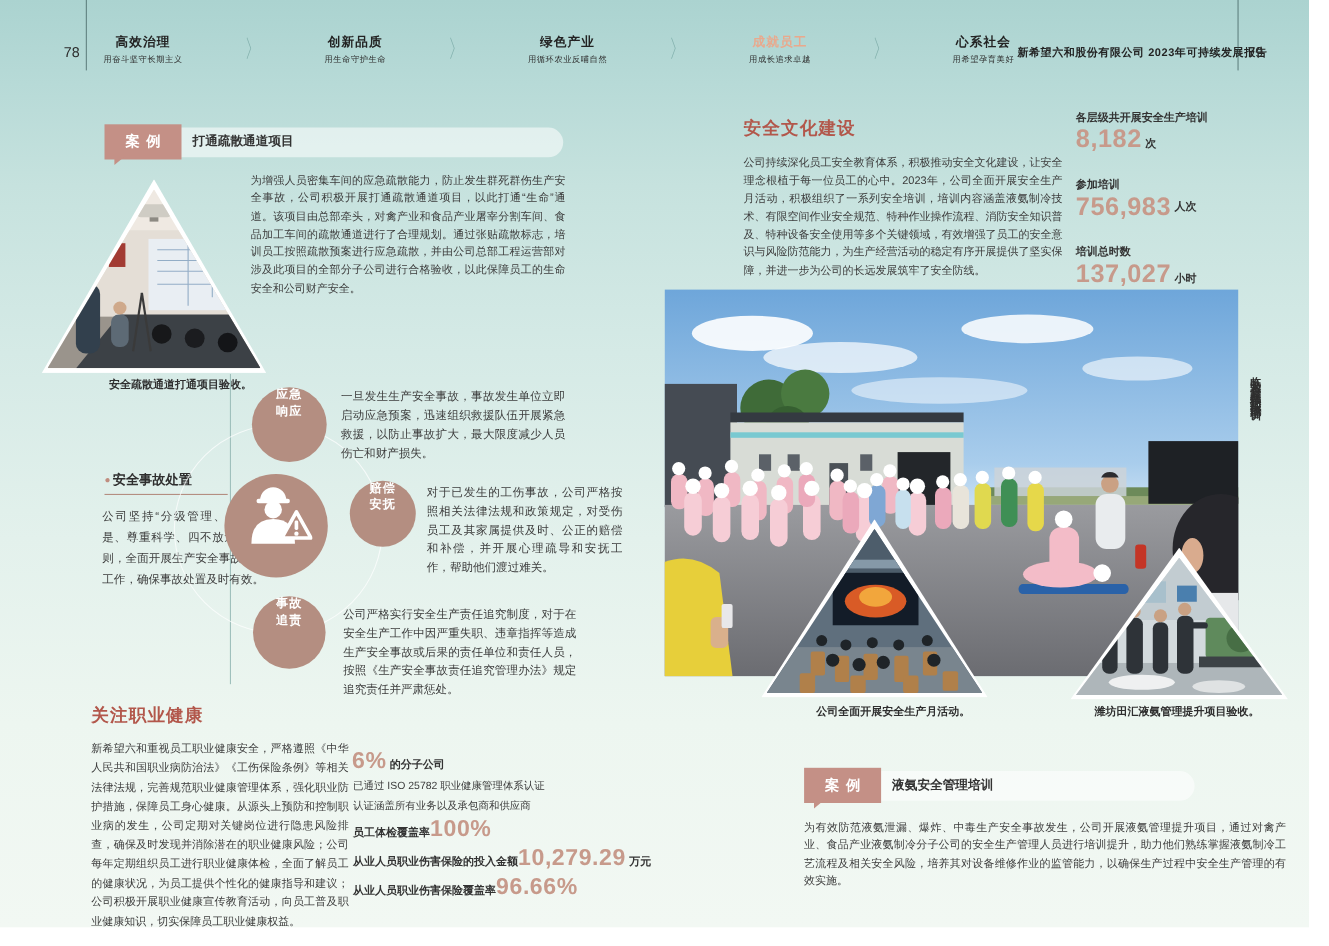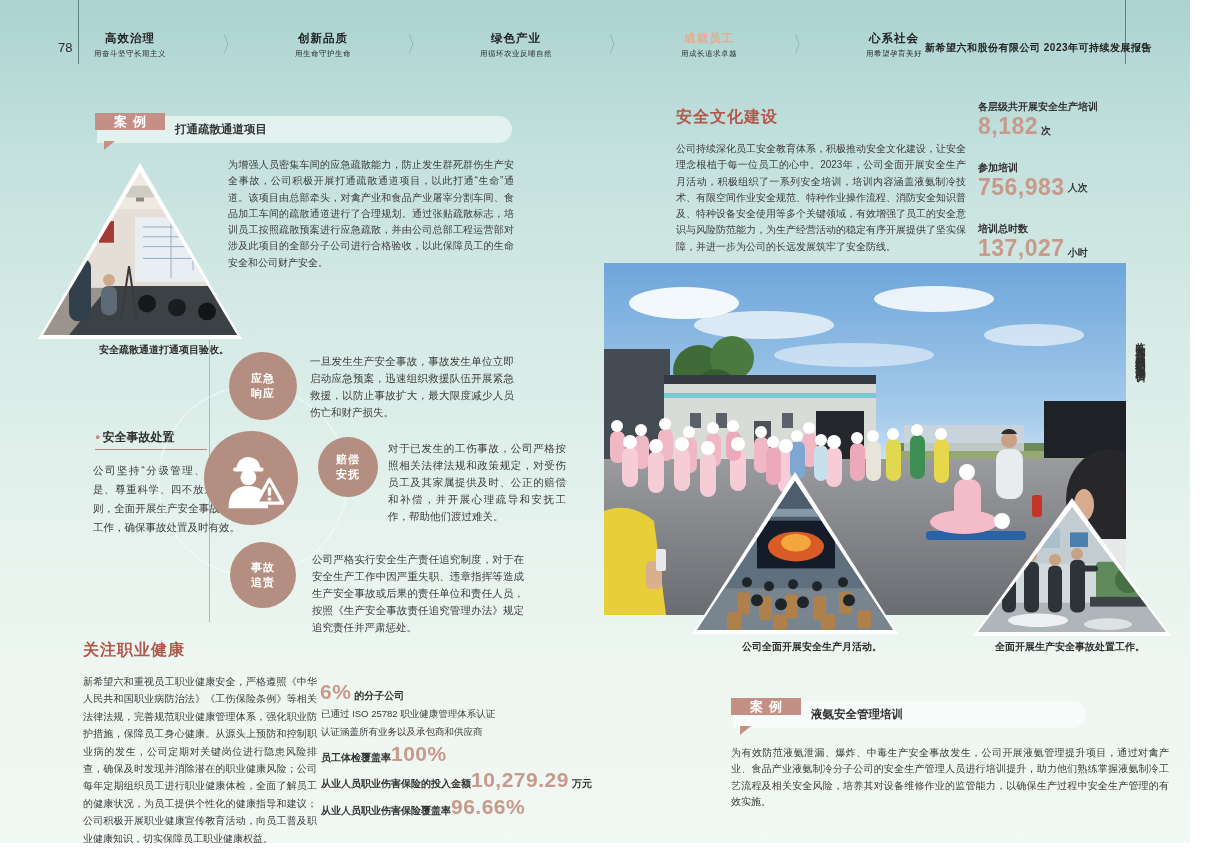--- a/index.html
+++ b/index.html
@@ -17,38 +17,38 @@
   .nav-item{text-align:center;}
   .nav-title{font-size:11.5px;font-weight:bold;color:#232323;letter-spacing:1px;}
   .nav-title.active{color:#e9a98d;}
   .nav-sub{font-size:7.5px;color:#2e2e2e;margin-top:3px;letter-spacing:.5px;}
   .chev{font-size:17px;color:#84b2ae;margin:2px 13px 0 13px;font-weight:100;transform:scaleY(1.3);}
   .report-title{font-size:10px;font-weight:bold;color:#232323;letter-spacing:.5px;}
 
   
   .case-bar{height:27px;background:rgba(255,255,255,.55);border-radius:0 14px 14px 0;}
   .case-bar .case-title{line-height:27px;padding-left:16px;font-size:11.5px;font-weight:bold;color:#333;}
-  .case-badge{height:17px;background:#c49086;color:#fff;font-size:13px;font-weight:bold;
+  .case-badge{height:32px;background:#c49086;color:#fff;font-size:13px;font-weight:bold;
               letter-spacing:6px;display:flex;align-items:center;justify-content:center;padding-left:6px;}
   .case-tail{width:0;height:0;border-left:11px solid #c49086;border-bottom:9px solid transparent;}
 
   .body-txt{font-size:10px;line-height:16.3px;text-align:justify;color:#3c3c3c;}
 
   
   .tri{position:absolute;}
   .tri-white{position:absolute;inset:0;background:#fff;
              clip-path:polygon(50% 0,0 100%,100% 100%);}
   .tri-img{position:absolute;left:5px;right:5px;top:9px;bottom:4px;overflow:hidden;
            clip-path:polygon(50% 0,0 100%,100% 100%);}
   .tri-img svg{display:block;width:100%;height:100%;}
 
   .caption{font-size:10px;font-weight:bold;color:#2f2f2f;}
 
   
-  .circle{border-radius:50%;background:#b48e81;display:flex;align-items:center;justify-content:center;}
+  .circle{border-radius:50%;background:#b48e81;display:flex;justify-content:center;}
   .circle-label{color:#fff;font-size:11px;font-weight:bold;white-space:pre-line;text-align:center;line-height:15px;letter-spacing:1px;}
   .ring{border:1px solid rgba(255,255,255,.7);border-radius:50%;}
 
   .sec-bullet{color:#c08d7f;font-size:9px;vertical-align:1px;margin-right:2px;}
   .sec-title{font-size:12px;font-weight:bold;color:#2f2f2f;}
   .sec-underline{height:1px;background:#b48e81;}
 
   .h-title{font-size:16px;font-weight:bold;color:#b2574b;letter-spacing:1px;}
 
   
@@ -413,21 +413,21 @@
               <circle cx="53" cy="50" r="6"></circle>
               <circle cx="77" cy="54" r="6"></circle>
               <circle cx="99" cy="48" r="6"></circle>
         </g>
         <rect x="104" y="60" width="16" height="6" rx="3" fill="#2e3338"></rect>
       </svg>
     </div>
   </div>
 
   <div class="abs caption" style="left:742px;top:640px;">公司全面开展安全生产月活动。</div>
-  <div class="abs caption" style="left:995px;top:640px;">全面开展生产安全事故处置工作。</div>
+  <div class="abs caption" style="left:995px;top:640px;">潍坊田汇液氨管理提升项目验收。</div>
 
   <div class="abs case-bar" style="left:733px;top:701px;width:353px;">
     <div class="case-title" style="padding-left:78px;">液氨安全管理培训</div>
   </div>
   <div class="abs case-badge" style="left:731px;top:698px;width:64px;">案例</div>
   <div class="abs case-tail" style="left:740px;top:726px;"></div>
 
   <div class="abs body-txt" style="left:731px;top:745px;width:438px;">为有效防范液氨泄漏、爆炸、中毒生产安全事故发生，公司开展液氨管理提升项目，通过对禽产业、食品产业液氨制冷分子公司的安全生产管理人员进行培训提升，助力他们熟练掌握液氨制冷工艺流程及相关安全风险，培养其对设备维修作业的监管能力，以确保生产过程中安全生产管理的有效实施。</div>
 
  </div>

